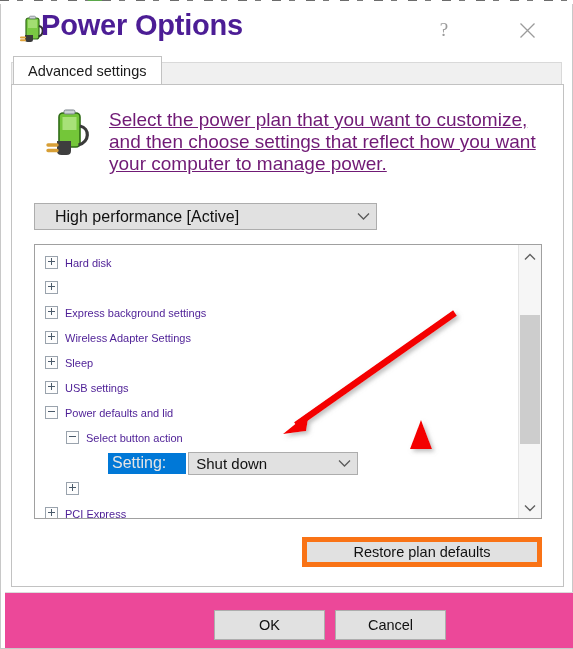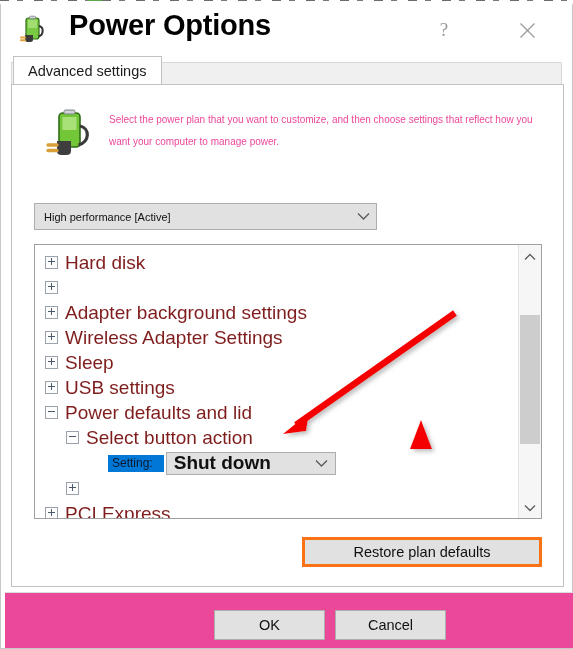--- a/index.html
+++ b/index.html
@@ -66,25 +66,25 @@
   }
   .title-icon {
     position: absolute;
     left: 16px;
     top: 11px;
     width: 30px;
     height: 30px;
   }
   .title-text {
     position: absolute;
-    left: 68px;
+    left: 40px;
     top: 5px;
     font-size: 29px;
     font-weight: bold;
-    color: #000000;
+    color: #4c1d95;
     letter-spacing: -0.2px;
     white-space: nowrap;
   }
   .caption-btn {
     position: absolute;
     top: 8px;
     width: 42px;
     height: 36px;
     display: flex;
     align-items: center;
@@ -151,46 +151,48 @@
     display: flex;
     gap: 17px;
   }
   .intro-icon {
     flex: 0 0 auto;
     width: 46px;
     height: 60px;
     margin-top: 2px;
   }
   .intro-text {
-    font-size: 10px;
-    color: #ec4899;
+    font-size: 19px;
+    color: #701a75;
     line-height: 22px;
     padding-top: 2px;
+    text-decoration: underline;
   }
 
   
   .plan-combo {
     position: absolute;
     left: 22px;
     top: 118px;
     width: 343px;
     height: 27px;
     background: #e1e1e1;
     border: 1px solid #adadad;
     box-sizing: border-box;
     display: flex;
     align-items: center;
     cursor: default;
   }
   .plan-combo .val {
-    font-size: 11px;
+    font-size: 16px;
     color: #111111;
     padding-left: 9px;
     flex: 1;
     white-space: nowrap;
+    margin-left: 11px;
   }
   .chev {
     width: 26px;
     display: flex;
     align-items: center;
     justify-content: center;
   }
 
   
   .tree-wrap {
@@ -208,22 +210,22 @@
     position: absolute;
     left: 0; top: 0;
     width: 483px;
     padding-top: 5px;
     box-sizing: border-box;
   }
   .node {
     display: flex;
     align-items: center;
     height: 25px;
-    font-size: 19px;
-    color: #7f1d1d;
+    font-size: 11px;
+    color: #4c1d95;
     white-space: nowrap;
   }
   .node .box {
     flex: 0 0 auto;
     width: 11px;
     height: 11px;
     border: 1px solid #9aa3ad;
     background: #fdfdfd;
     position: relative;
     margin-right: 7px;
@@ -249,44 +251,43 @@
   .lvl0 { padding-left: 10px; }
   .lvl1 { padding-left: 31px; }
 
   .setting-row {
     display: flex;
     align-items: center;
     height: 26px;
     padding-left: 73px;
   }
   .setting-label {
-    font-size: 12px;
-    color: #0f172a;
+    font-size: 16px;
+    color: #e5e5e5;
     background: #0078d7;
-    padding: 1px 11px 2px 4px;
+    padding: 1px 20px 2px 4px;
     white-space: nowrap;
   }
   .setting-combo {
     width: 170px;
     height: 23px;
     background: #e1e1e1;
     border: 1px solid #adadad;
     box-sizing: border-box;
     display: flex;
     align-items: center;
     margin-left: 2px;
     cursor: default;
   }
   .setting-combo .val {
     flex: 1;
-    font-size: 19px;
+    font-size: 15px;
     color: #111111;
     padding-left: 7px;
     white-space: nowrap;
-    font-weight: bold;
   }
 
   
   .sb {
     position: absolute;
     right: 0;
     top: 0;
     width: 23px;
     height: 100%;
     background: #f6f6f6;
@@ -316,21 +317,21 @@
   }
 
   
   .restore-btn {
     position: absolute;
     left: 290px;
     top: 452px;
     width: 240px;
     height: 30px;
     background: #e1e1e1;
-    border: 3px solid #f97316;
+    border: 5px solid #f97316;
     box-sizing: border-box;
     font-size: 14.5px;
     color: #111111;
     font-family: "Liberation Sans", sans-serif;
     cursor: default;
   }
 
   
   .footer {
     position: absolute;
@@ -444,21 +445,21 @@
 
         <div class="node lvl0">
           <span class="box plus"></span>
           <span>Hard disk</span>
         </div>
         <div class="node lvl0">
           <span class="box plus"></span>
         </div>
         <div class="node lvl0">
           <span class="box plus"></span>
-          <span>Adapter background settings</span>
+          <span>Express background settings</span>
         </div>
         <div class="node lvl0">
           <span class="box plus"></span>
           <span>Wireless Adapter Settings</span>
         </div>
         <div class="node lvl0">
           <span class="box plus"></span>
           <span>Sleep</span>
         </div>
         <div class="node lvl0">

